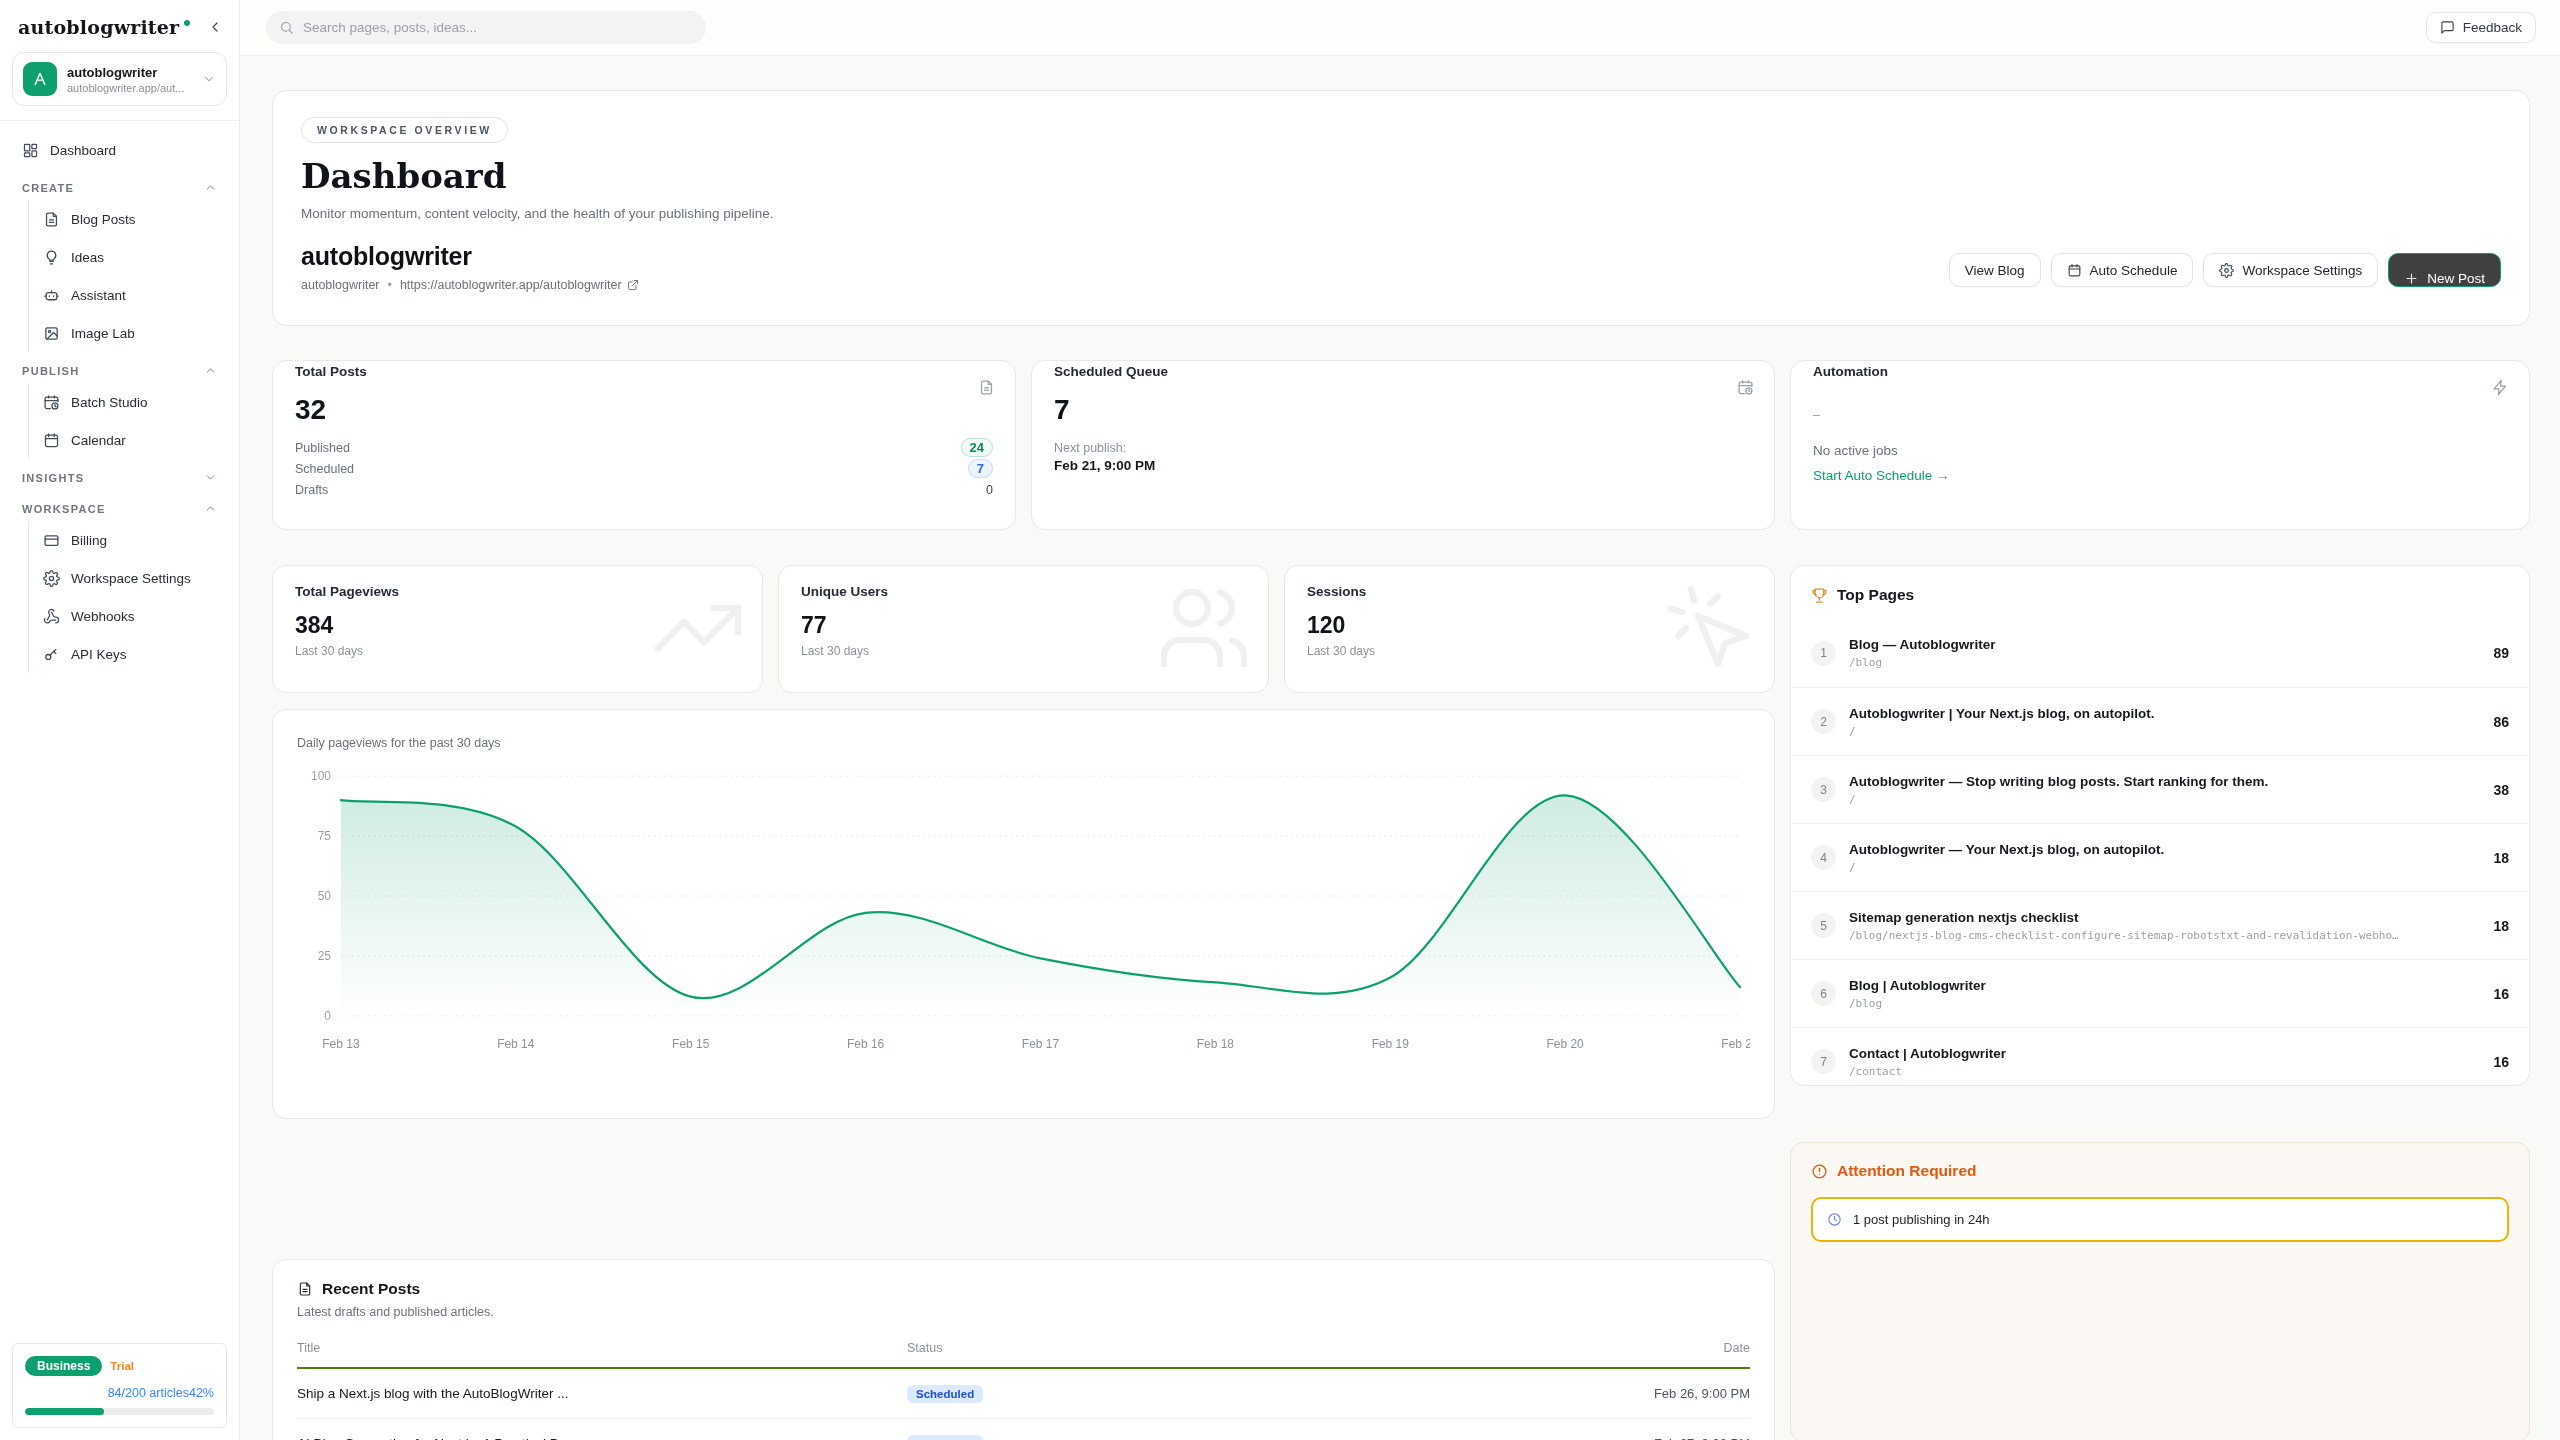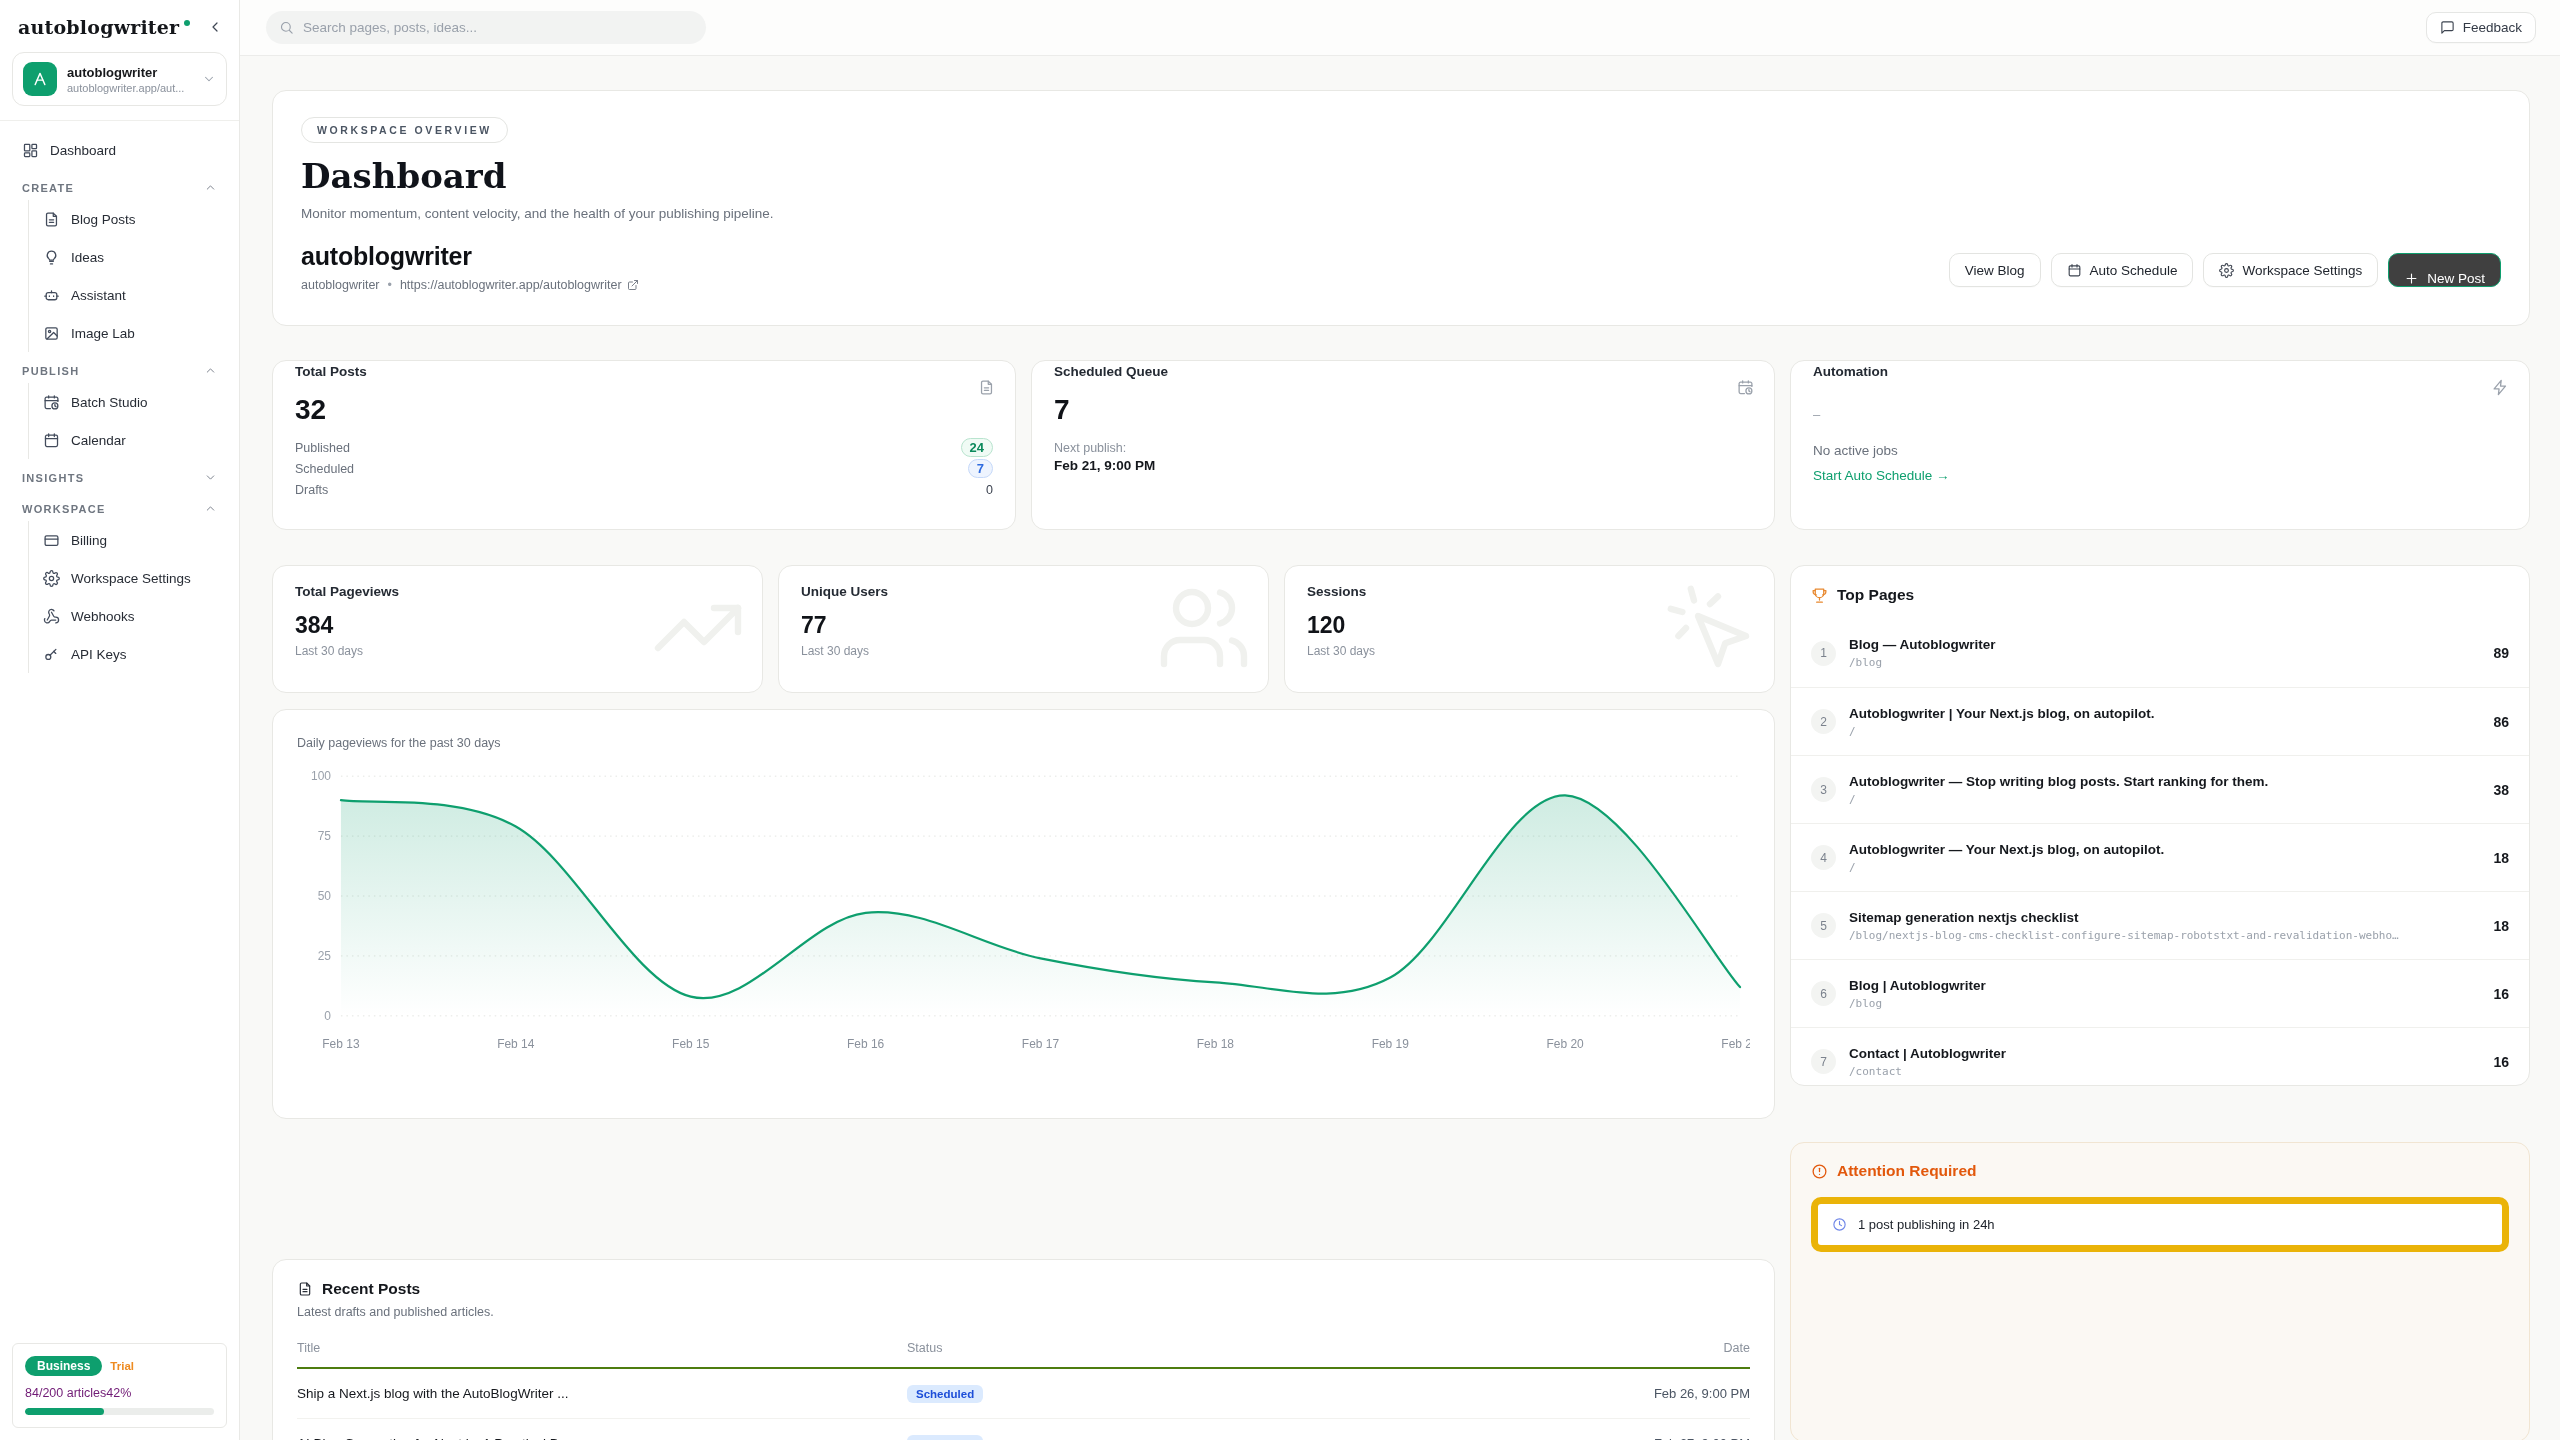--- a/index.html
+++ b/index.html
@@ -33,21 +33,21 @@
   .sb-item .icon { color:#434c5c; }
   .sb-sec { display:flex; align-items:center; justify-content:space-between; padding:12px 10px 6px;
     font-size:11px; font-weight:700; letter-spacing:1.3px; color:#6f7680; cursor:pointer; }
   .sec-chev { color:#7b828d; }
   .sb-group { margin-left:16px; border-left:1px solid #e8e8e5; padding-left:4px; }
   .sb-spacer { flex:1; }
   .plan-card { margin:0 12px 12px; border:1px solid #e8e8e5; border-radius:6px; padding:12px; background:#fff; }
   .plan-row1 { display:flex; align-items:center; gap:8px; }
   .plan-pill { background:#0e9f6e; color:#fff; font-size:12px; font-weight:700; padding:3px 12px; border-radius:999px; }
   .plan-trial { color:#ee8b21; font-size:11.5px; font-weight:700; }
-  .plan-row2 { display:flex; justify-content:flex-start; font-size:12.5px; color:#701a75; margin-top:10px; }
+  .plan-row2 { display:flex; justify-content:flex-end; font-size:12.5px; color:#3b82f6; margin-top:10px; }
   .plan-track { margin-top:8px; height:7px; background:#ebedeb; border-radius:999px; overflow:hidden; }
   .plan-fill { height:100%; background:#0e9f6e; border-radius:999px; }
   .sb-foot { border-top:1px solid #efefec; padding:10px 12px 16px; }
   .logout { color:#272c35; }
 
   
   .topbar { position:fixed; left:240px; right:0; top:0; height:56px; background:#fdfdfc;
     border-bottom:1px solid #ececea; display:flex; align-items:center; z-index:4; }
   .search { margin-left:26px; width:440px; height:33px; border-radius:999px; background:#f2f3f2;
     display:flex; align-items:center; gap:9px; padding:0 13px; color:#9aa1ab; }
@@ -143,21 +143,21 @@
   .tp-main { min-width:0; flex:1; }
   .tp-rtitle { font-size:13.5px; font-weight:600; color:#15181d; white-space:nowrap; overflow:hidden; text-overflow:ellipsis; }
   .tp-path { font-family:"DejaVu Sans Mono","Liberation Mono",monospace; font-size:11px; color:#9aa1ab;
     margin-top:4px; white-space:nowrap; overflow:hidden; text-overflow:ellipsis; }
   .tp-views { font-size:14px; font-weight:700; color:#15181d; margin-left:8px; }
 
   .attn-card { margin-top:56px; height:300px; background:#fbf8f3; border:1px solid #f1e5d2;
     border-radius:14px; padding:19px 20px; }
   .attn-head { display:flex; align-items:center; gap:9px; color:#e2580c; }
   .attn-title { font-size:15.5px; font-weight:700; }
-  .attn-item { margin-top:17px; background:#fff; border:7px solid #eab308; border-radius:10px;
+  .attn-item { margin-top:17px; background:#fff; border:2px solid #eab308; border-radius:10px;
     padding:13px 14px; display:flex; align-items:center; gap:11px; }
   .attn-item .icon { color:#6f86e8; }
   .attn-text { font-size:13px; color:#20252d; }
 </style>
 </head>
 <body>
 
 <div>
 
   <aside class="sidebar">

